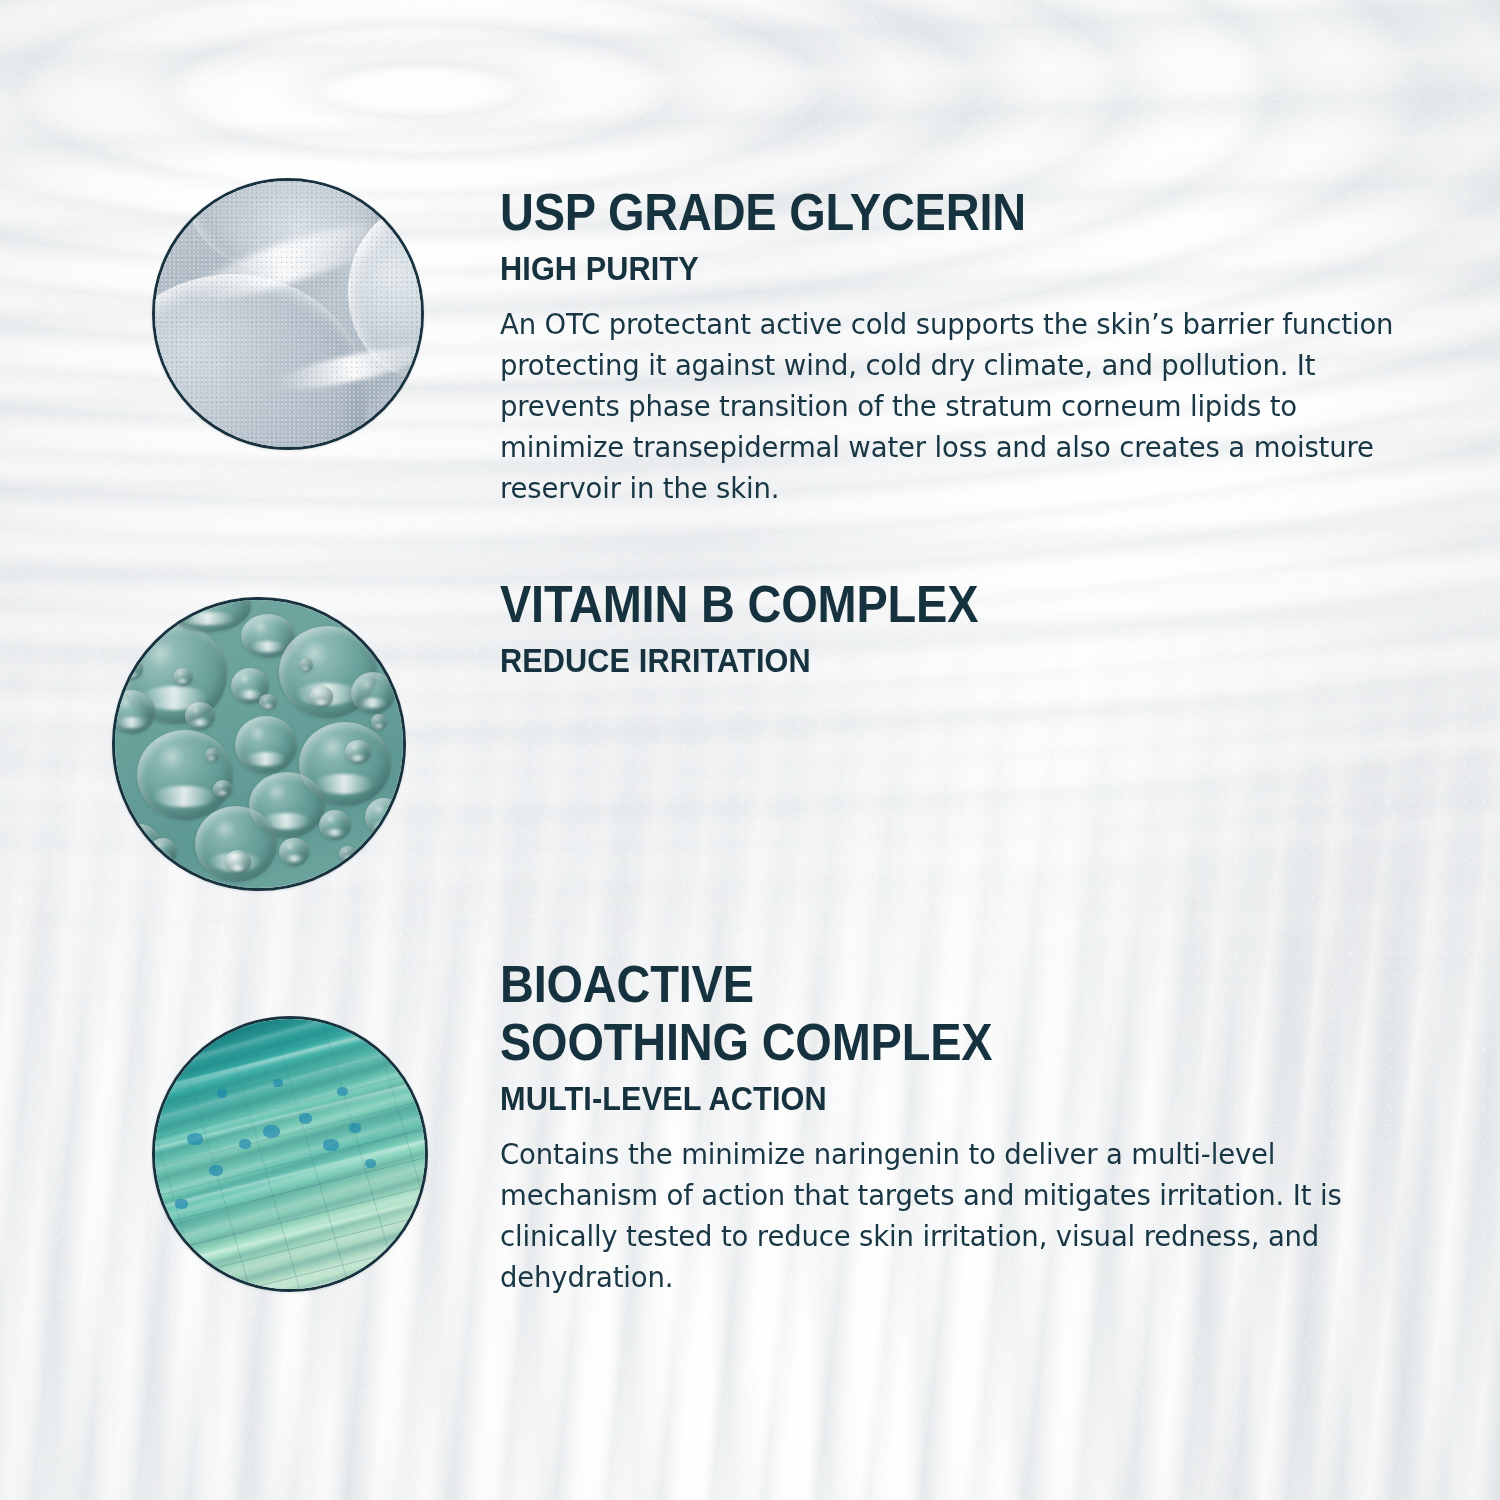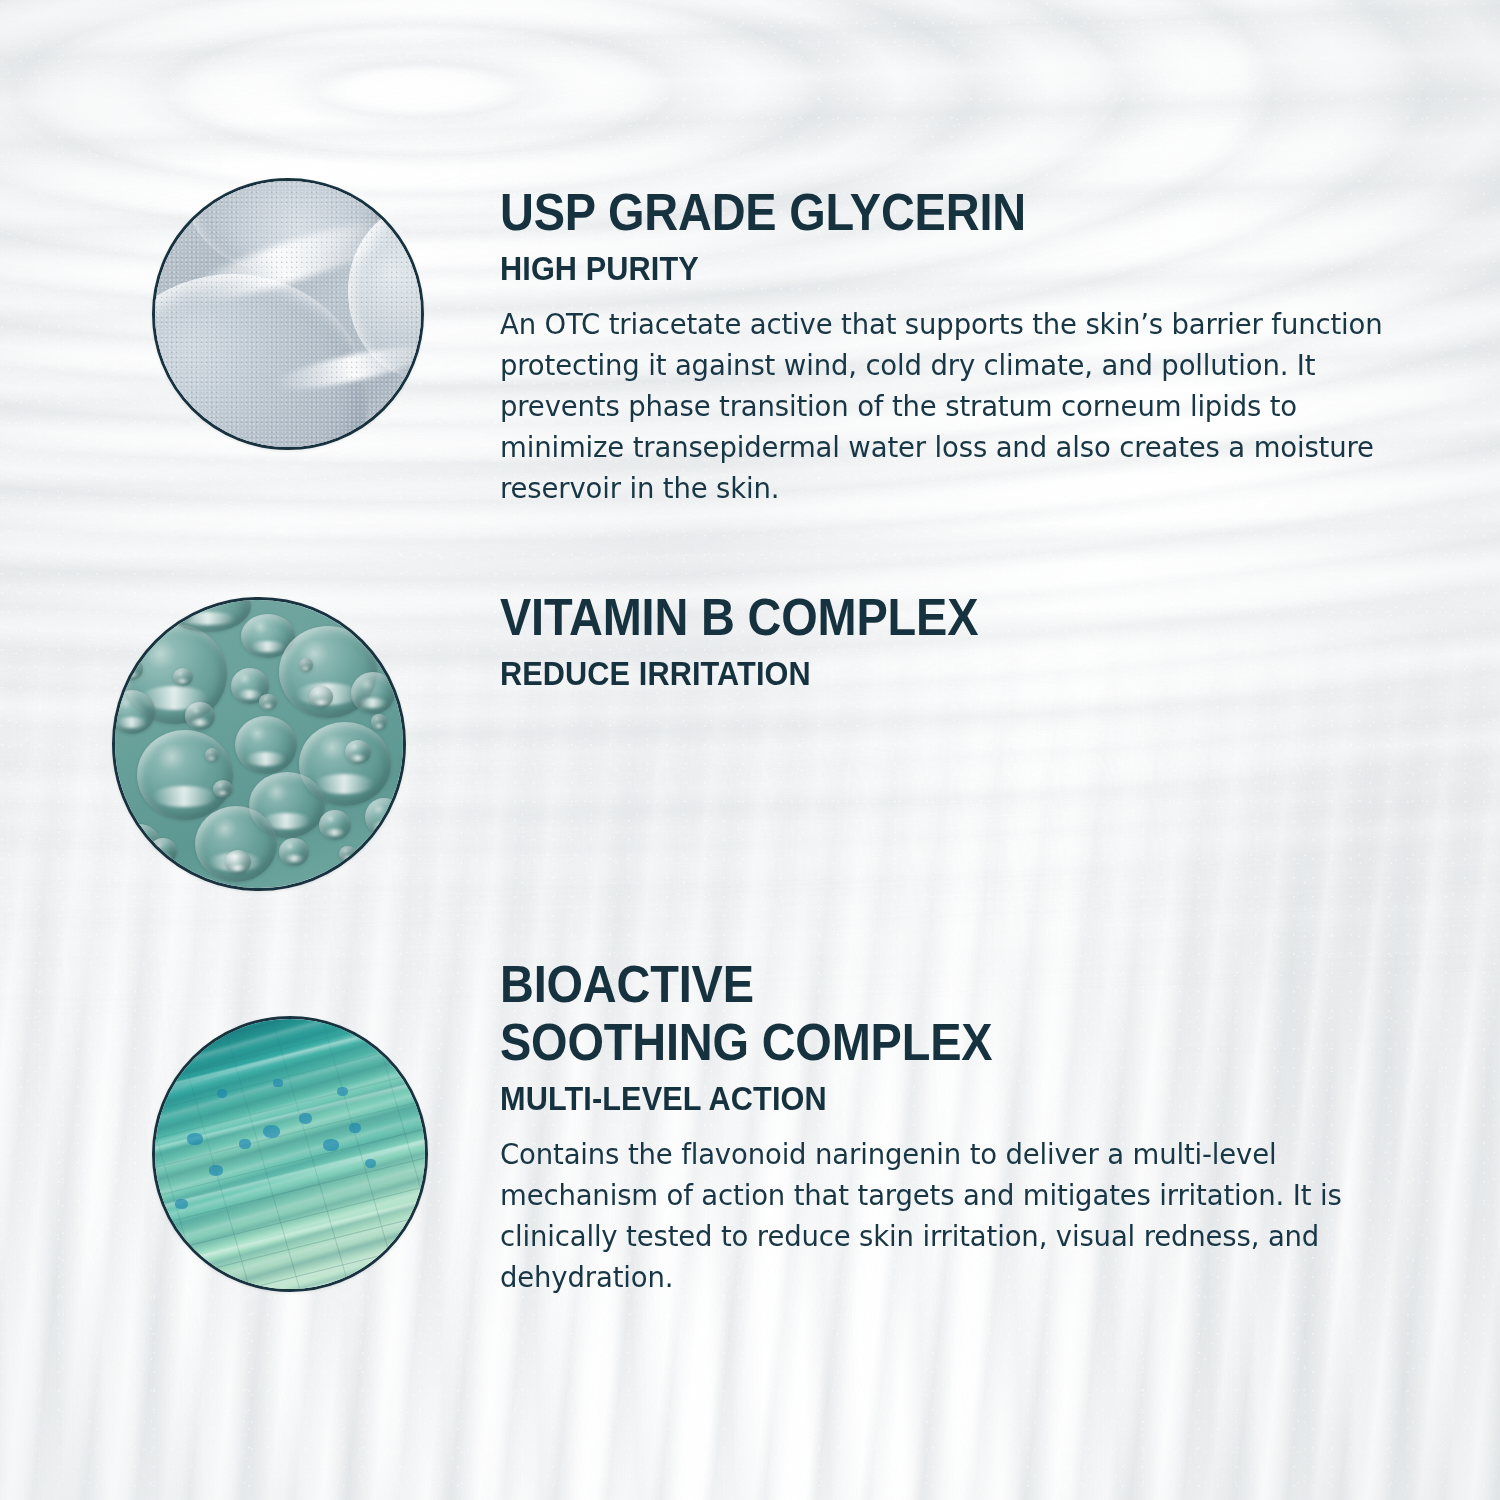--- a/index.html
+++ b/index.html
@@ -301,21 +301,21 @@
     letter-spacing: -0.15px;
     margin: 14px 0 0 0;
     width: 900px;
   }
 
   
   #sec1-img { left: 152px; top: 178px; width: 266px; height: 266px; }
   #sec1-txt { top: 184px; }
 
   #sec2-img { left: 112px; top: 597px; width: 288px; height: 288px; }
-  #sec2-txt { top: 589px; }
+  #sec2-txt { top: 576px; }
 
   #sec3-img { left: 152px; top: 1016px; width: 270px; height: 270px; }
   #sec3-txt { top: 956px; }
 </style>
 </head>
 <body>
 
 <div id="page">
 
   <div class="bg-layer bg-base"></div>
@@ -335,21 +335,21 @@
         <div class="drop g-d3"></div>
         <div class="g-shine1"></div>
         <div class="g-shine2"></div>
         <div class="g-noise"></div>
       </div>
     </div>
 
     <div class="text-block" id="sec1-txt">
       <h2 class="heading">USP GRADE GLYCERIN</h2>
       <h3 class="subheading">HIGH PURITY</h3>
-      <p class="body">An OTC triacetate active that supports the skin’s barrier function protecting it against wind, cold dry climate, and pollution. It prevents phase transition of the stratum corneum lipids to minimize transepidermal water loss and also creates a moisture reservoir in the skin.</p>
+      <p class="body">An OTC protectant active cold supports the skin’s barrier function protecting it against wind, cold dry climate, and pollution. It prevents phase transition of the stratum corneum lipids to minimize transepidermal water loss and also creates a moisture reservoir in the skin.</p>
     </div>
 
     <div class="medallion" id="sec2-img">
       <div class="art art-bubbles">
         <div class="bub" style="left:10px;  top:26px;  width:104px; height:100px;"></div>
         <div class="bub" style="left:128px; top:16px;  width:54px;  height:44px;"></div>
         <div class="bub" style="left:52px;  top:-18px; width:86px;  height:52px;"></div>
         <div class="bub" style="left:166px; top:28px;  width:98px;  height:92px;"></div>
         <div class="bub" style="left:24px;  top:132px; width:96px;  height:90px;"></div>
         <div class="bub" style="left:186px; top:124px; width:92px;  height:84px;"></div>
@@ -404,17 +404,17 @@
           <div class="t-dot" style="left:184px; top:70px;  width:11px; height:9px;"></div>
           <div class="t-dot" style="left:212px; top:142px; width:11px; height:9px;"></div>
         </div>
       </div>
     </div>
 
     <div class="text-block" id="sec3-txt">
       <h2 class="heading">BIOACTIVE
 SOOTHING COMPLEX</h2>
       <h3 class="subheading">MULTI-LEVEL ACTION</h3>
-      <p class="body">Contains the flavonoid naringenin to deliver a multi-level mechanism of action that targets and mitigates irritation. It is clinically tested to reduce skin irritation, visual redness, and dehydration.</p>
+      <p class="body">Contains the minimize naringenin to deliver a multi-level mechanism of action that targets and mitigates irritation. It is clinically tested to reduce skin irritation, visual redness, and dehydration.</p>
     </div>
 
   </div>
 </div>
 
 </body></html>

